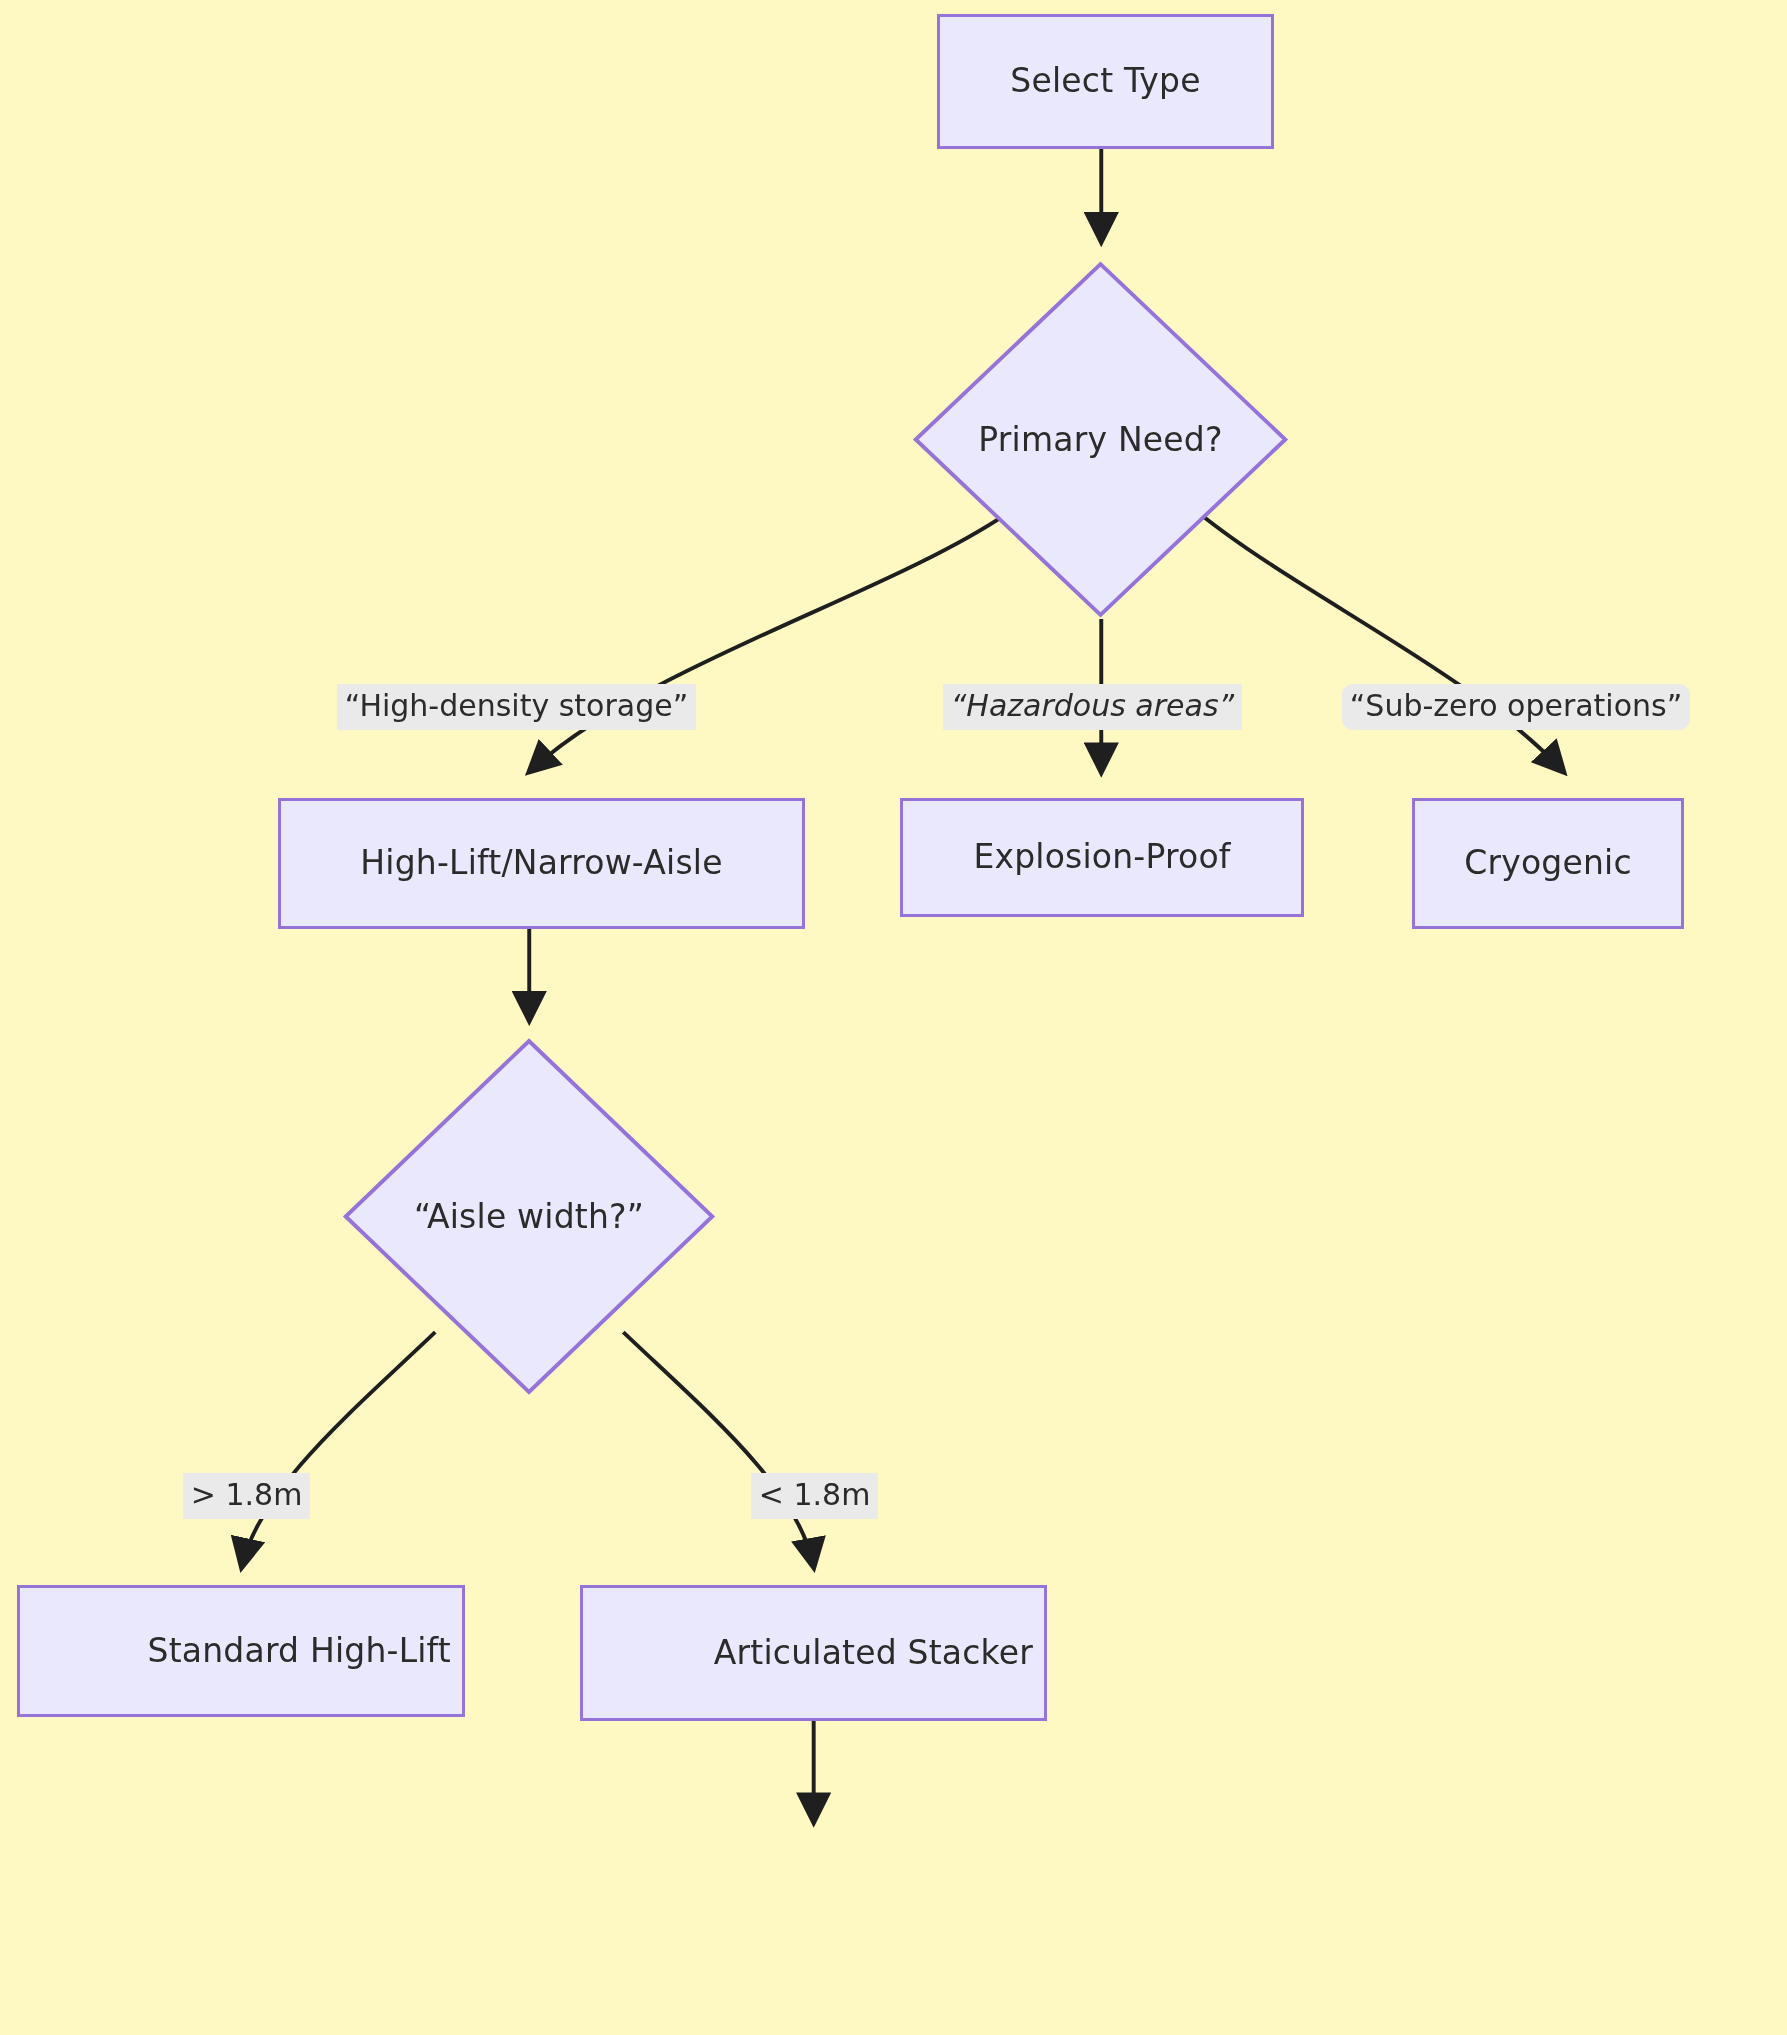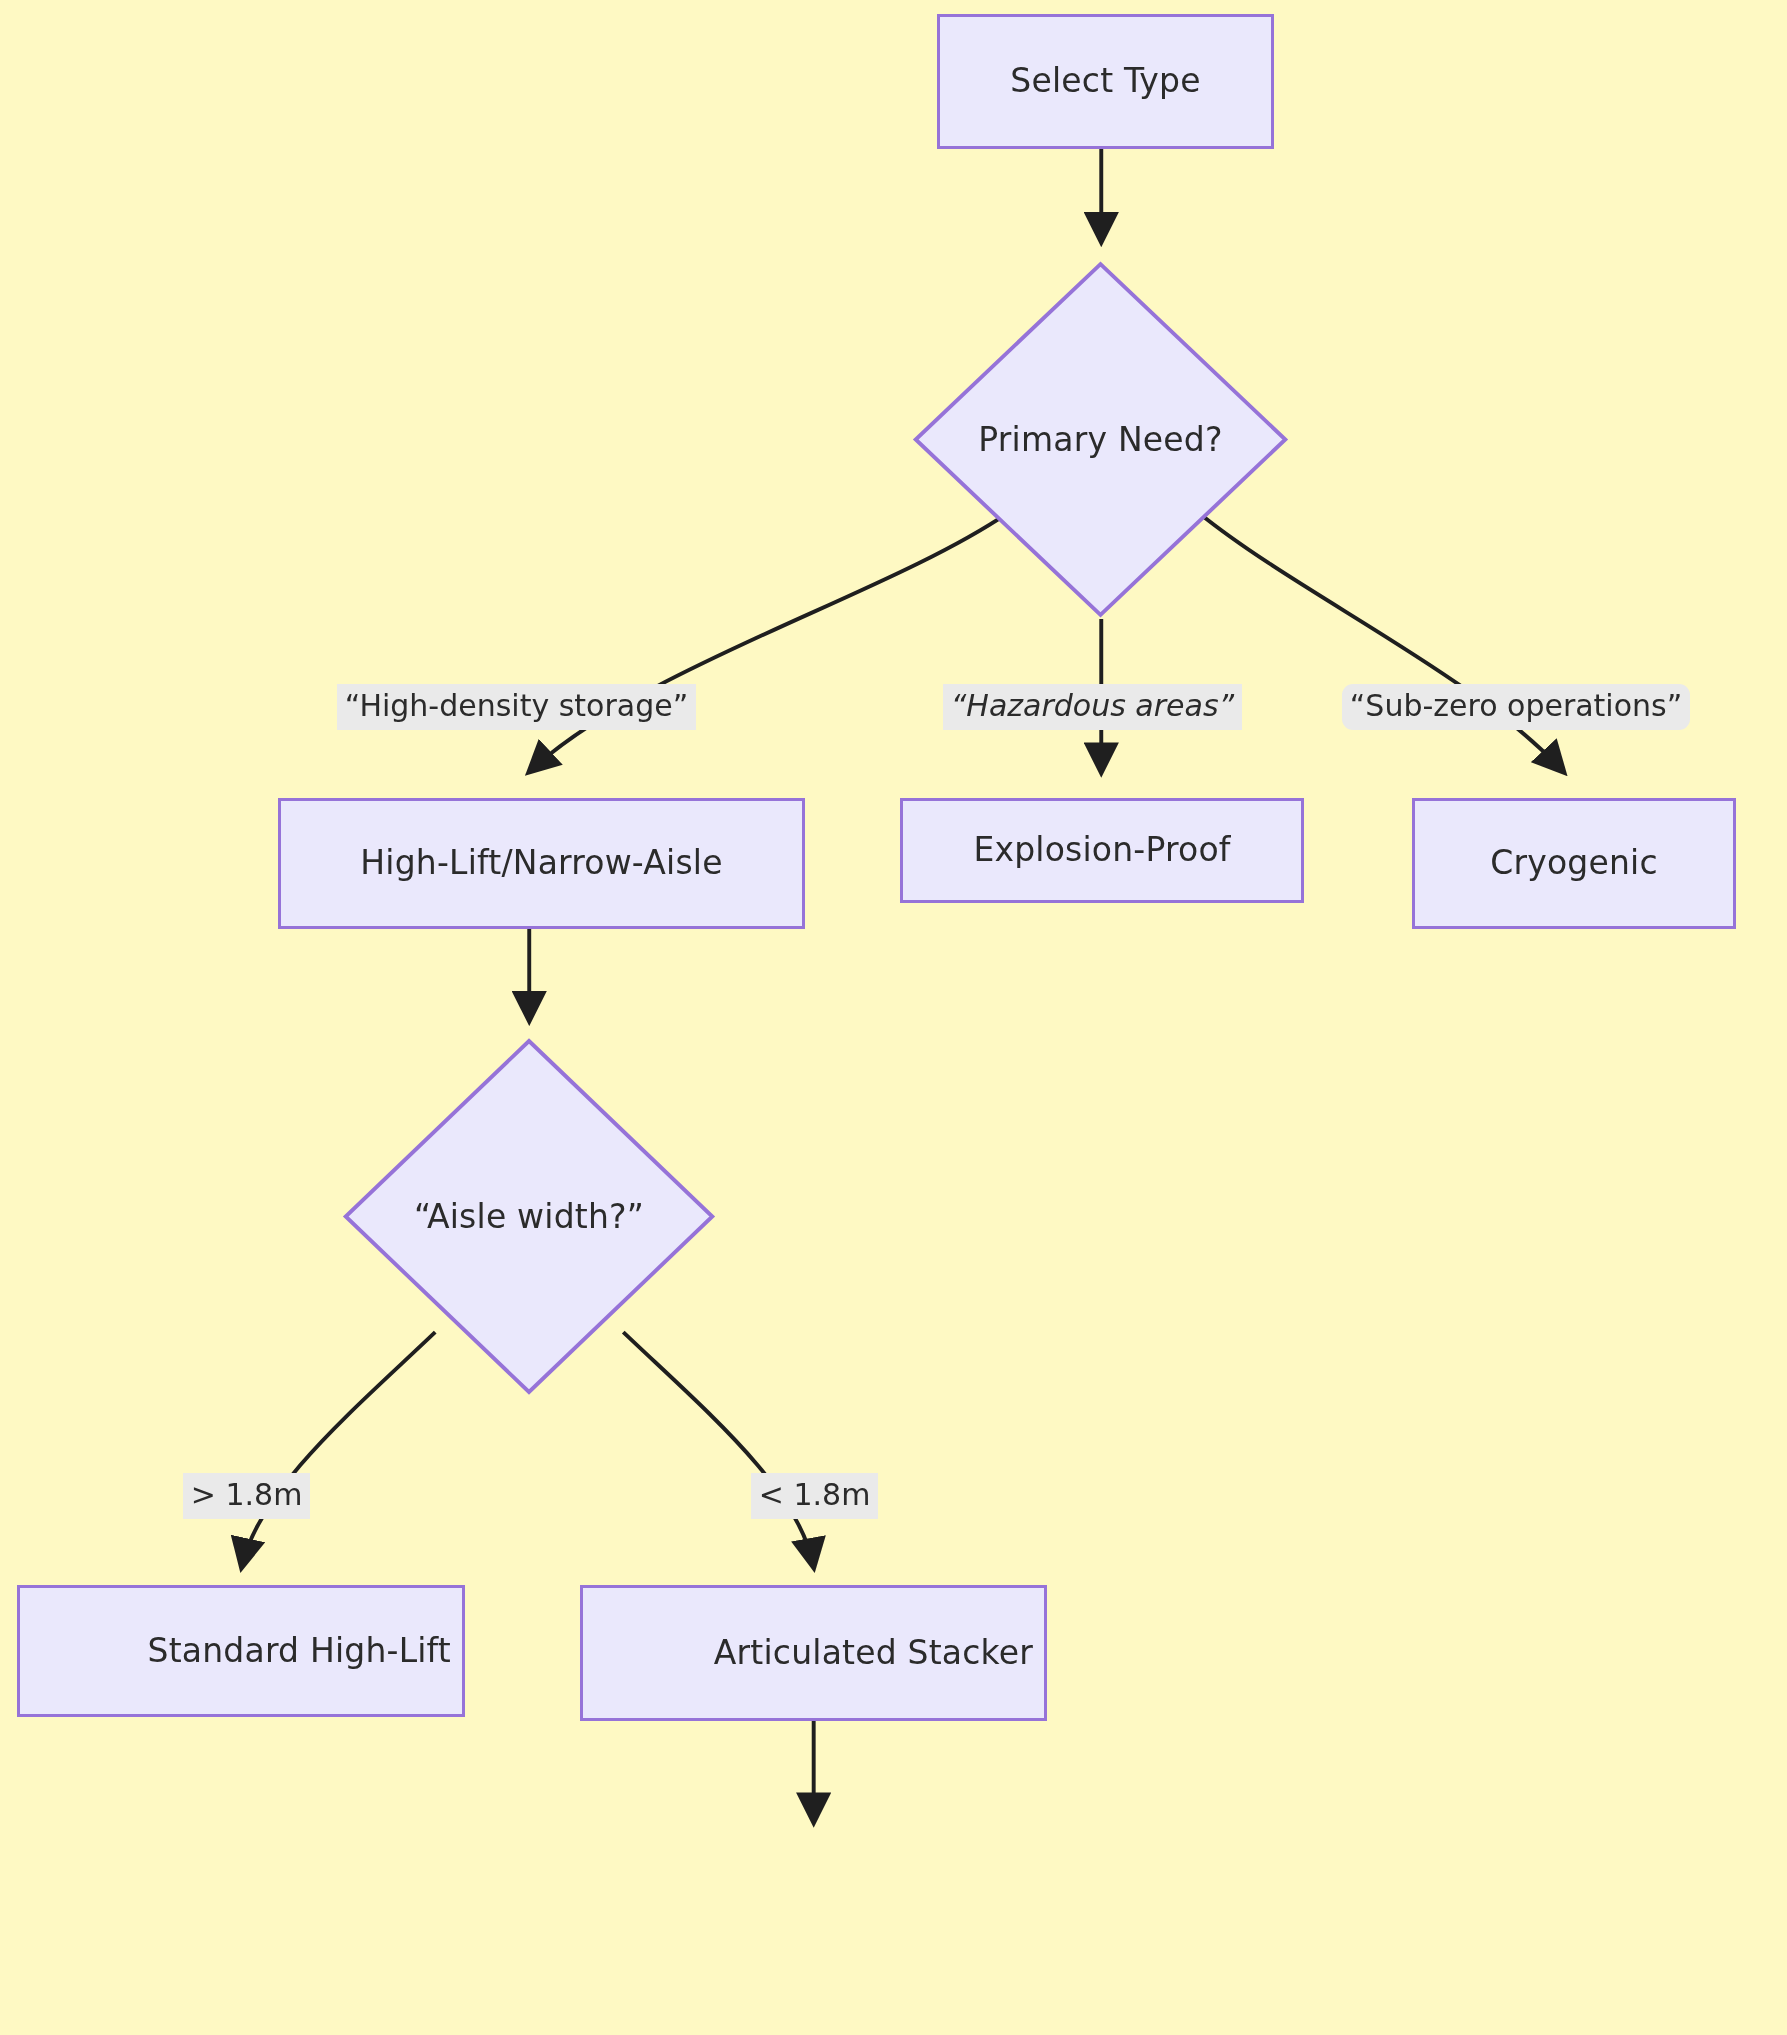--- a/index.html
+++ b/index.html
@@ -121,25 +121,25 @@
     <svg class="dshape" viewBox="0 0 484 460" xmlns="http://www.w3.org/2000/svg">
       <polygon points="242,6 478,230 242,454 6,230" fill="#EAE8FC" stroke="#9673d8" stroke-width="5"></polygon>
     </svg>
     <div class="dtext">Primary Need?</div>
   </div>
 
   <div class="node" style="left:278px; top:798px; width:527px; height:131px;">
     <span class="label">High-Lift/Narrow-Aisle</span>
   </div>
 
-  <div class="node" style="left:900px; top:798px; width:404px; height:105px;">
+  <div class="node" style="left:900px; top:798px; width:404px; height:119px;">
     <span class="label">Explosion-Proof</span>
   </div>
 
-  <div class="node" style="left:1412px; top:798px; width:324px; height:131px;">
+  <div class="node" style="left:1412px; top:798px; width:272px; height:131px;">
     <span class="label">Cryogenic</span>
   </div>
 
   <div class="diamond" style="left:341px; top:1036px; width:376px; height:361px;">
     <svg class="dshape" viewBox="0 0 480 460" xmlns="http://www.w3.org/2000/svg">
       <polygon points="240,6 474,230 240,454 6,230" fill="#EAE8FC" stroke="#9673d8" stroke-width="5"></polygon>
     </svg>
     <div class="dtext">“Aisle width?”</div>
   </div>
 

